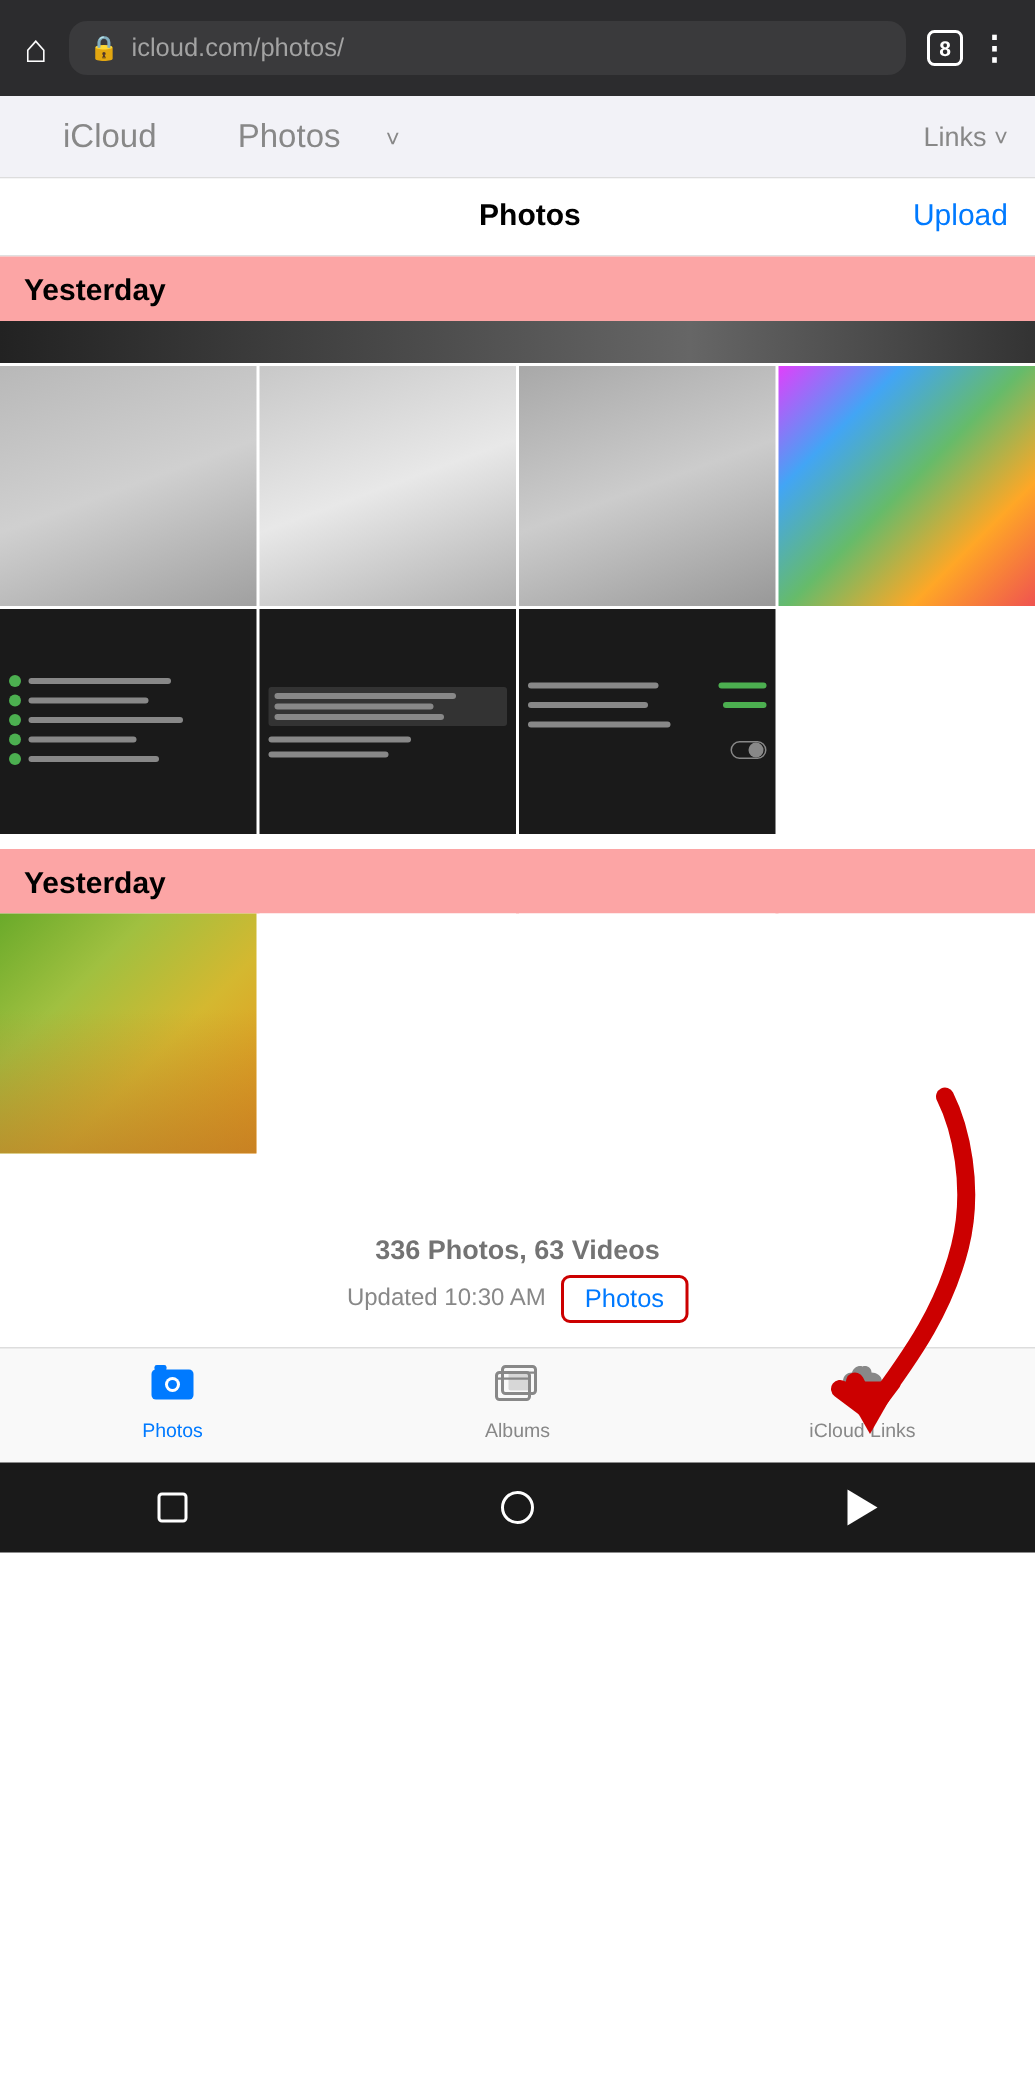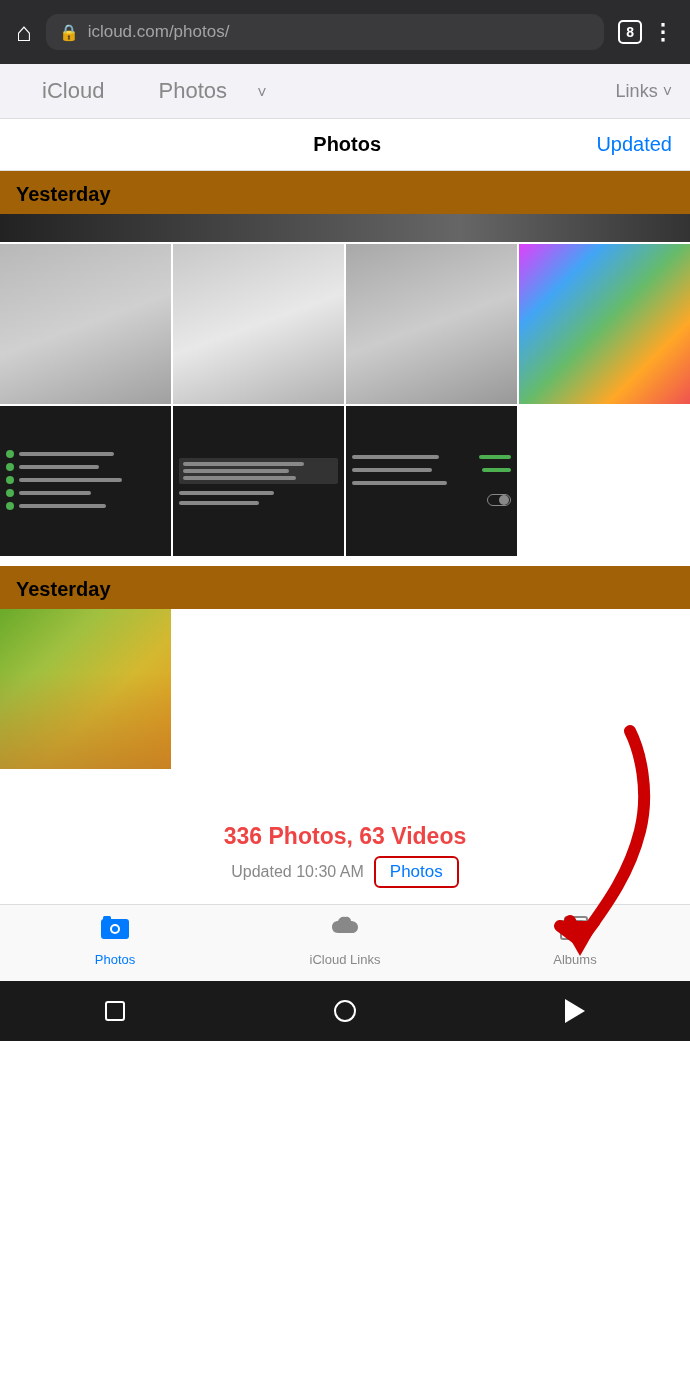--- a/index.html
+++ b/index.html
@@ -114,21 +114,21 @@
       background: none;
       border: none;
       cursor: pointer;
     }
 
     .section-header {
       padding: 12px 16px 8px;
       font-size: 20px;
       font-weight: 700;
       color: #000;
-      background: #a16207;
+      background: #fca5a5;
     }
 
     
     .photo-cell.gray-blurred {
       background: linear-gradient(135deg, #b0b0b0 0%, #d8d8d8 50%, #a8a8a8 100%);
       filter: blur(0px);
     }
     .photo-cell.gray-blurred-2 {
       background: linear-gradient(135deg, #c5c5c5 0%, #e0e0e0 50%, #b8b8b8 100%);
     }
@@ -172,23 +172,23 @@
       grid-column: 1;
       grid-row: 1;
     }
 
     
     .stats-section {
       padding: 24px 16px 16px;
       text-align: center;
     }
     .stats-section .stats-text {
-      font-size: 23px;
+      font-size: 18px;
       font-weight: 700;
-      color: #ef4444;
+      color: #737373;
       margin-bottom: 6px;
     }
     .stats-section .updated-row {
       display: flex;
       align-items: center;
       justify-content: center;
       gap: 10px;
     }
     .stats-section .updated-text {
       font-size: 16px;
@@ -312,21 +312,21 @@
     <span class="user">
       <span>Links</span>
       <span class="chevron"> ˅</span>
     </span>
   </div>
 </div>
 
 <div class="photos-toolbar">
   <span style="width:80px"></span>
   <span class="photos-title">Photos</span>
-  <button class="select-btn">Updated</button>
+  <button class="select-btn">Upload</button>
 </div>
 
 <div class="content-area">
 
   <svg class="arrow-overlay" viewBox="0 0 200 260" xmlns="http://www.w3.org/2000/svg">
     <path d="M 160 20 C 170 40, 180 80, 170 120 C 160 160, 140 190, 110 230 L 125 210 M 110 230 L 100 210 M 110 230 L 90 215" stroke="#cc0000" stroke-width="12" fill="none" stroke-linecap="round" stroke-linejoin="round"></path>
     <polygon points="110,245 90,210 130,210" fill="#cc0000"></polygon>
   </svg>
 
   <div class="section-header">
@@ -427,36 +427,36 @@
         <rect x="3" y="1" width="8" height="4" rx="1.5" fill="#007aff"></rect>
         <circle cx="15" cy="14" r="5" fill="#fff"></circle>
         <circle cx="15" cy="14" r="3" fill="#007aff"></circle>
       </svg>
     </span>
     <span class="tab-label">Photos</span>
   </div>
   <div class="tab-item">
     <span class="tab-icon">
       <svg width="30" height="26" viewBox="0 0 30 26" fill="none">
-        <path d="M8 18 C4 18, 2 15, 2 12 C2 8, 5 6, 8 6 C9 3, 12 1, 15 2 C18 1, 21 3, 21 6 C24 6, 28 8, 28 12 C28 16, 25 18, 22 18 Z" fill="#888"></path>
-      </svg>
-    </span>
-    <span class="tab-label">iCloud Links</span>
-  </div>
-  <div class="tab-item">
-    <span class="tab-icon">
-      <svg width="30" height="26" viewBox="0 0 30 26" fill="none">
         <rect x="1" y="6" width="22" height="18" rx="2" fill="none" stroke="#888" stroke-width="2"></rect>
         <rect x="5" y="2" width="22" height="18" rx="2" fill="none" stroke="#888" stroke-width="2"></rect>
         <rect x="9" y="5" width="14" height="13" rx="1.5" fill="#888" opacity="0.3"></rect>
         <line x1="1" y1="10" x2="23" y2="10" stroke="#888" stroke-width="1.5"></line>
         <line x1="5" y1="6" x2="27" y2="6" stroke="#888" stroke-width="1.5"></line>
       </svg>
     </span>
     <span class="tab-label">Albums</span>
   </div>
+  <div class="tab-item">
+    <span class="tab-icon">
+      <svg width="30" height="26" viewBox="0 0 30 26" fill="none">
+        <path d="M8 18 C4 18, 2 15, 2 12 C2 8, 5 6, 8 6 C9 3, 12 1, 15 2 C18 1, 21 3, 21 6 C24 6, 28 8, 28 12 C28 16, 25 18, 22 18 Z" fill="#888"></path>
+      </svg>
+    </span>
+    <span class="tab-label">iCloud Links</span>
+  </div>
 </div>
 
 <div class="android-nav">
   <div class="nav-square"></div>
   <div class="nav-circle"></div>
   <div class="nav-triangle"></div>
 </div>
 
 </body></html>

